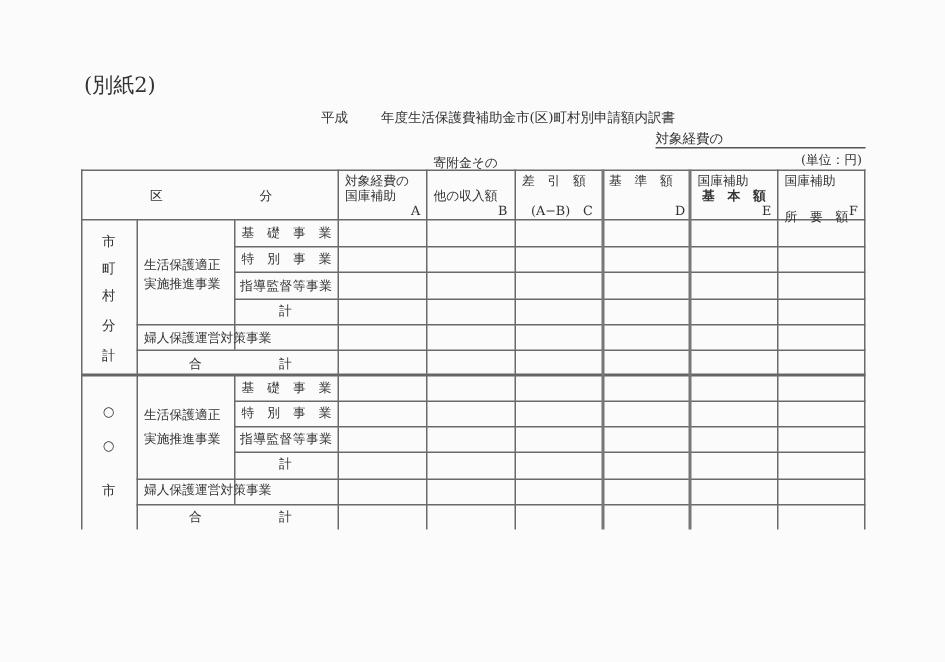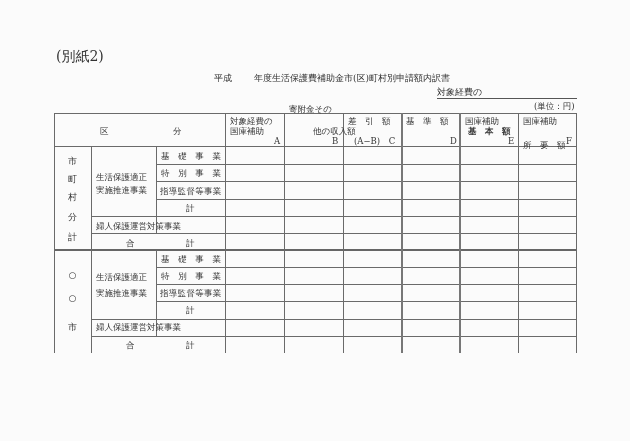--- a/index.html
+++ b/index.html
@@ -68,21 +68,21 @@
   <div class="cell-text" style="left:100px;top:126px;">区</div>
   <div class="cell-text" style="left:173px;top:126px;">分</div>
 
   <div>
     <div class="cell-text" style="left:230px;top:116px;">対象経費の</div>
     <div class="cell-text" style="left:230px;top:126px;">国庫補助</div>
     <div class="cell-text" style="left:274px;top:136px;">A</div>
   </div>
   <div>
     <div class="cell-text" style="left:289px;top:104px;">寄附金その</div>
-    <div class="cell-text" style="left:289px;top:126px;margin-left:24px;">他の収入額</div>
+    <div class="cell-text" style="left:289px;top:126px;">他の収入額</div>
     <div class="cell-text" style="left:332px;top:136px;">B</div>
   </div>
   <div>
     <div class="cell-text" style="left:348px;top:116px;">差　引　額</div>
     <div class="cell-text" style="left:354px;top:136px;">(A−B)　C</div>
   </div>
   <div>
     <div class="cell-text" style="left:406px;top:116px;">基　準　額</div>
     <div class="cell-text" style="left:450px;top:136px;">D</div>
   </div>

